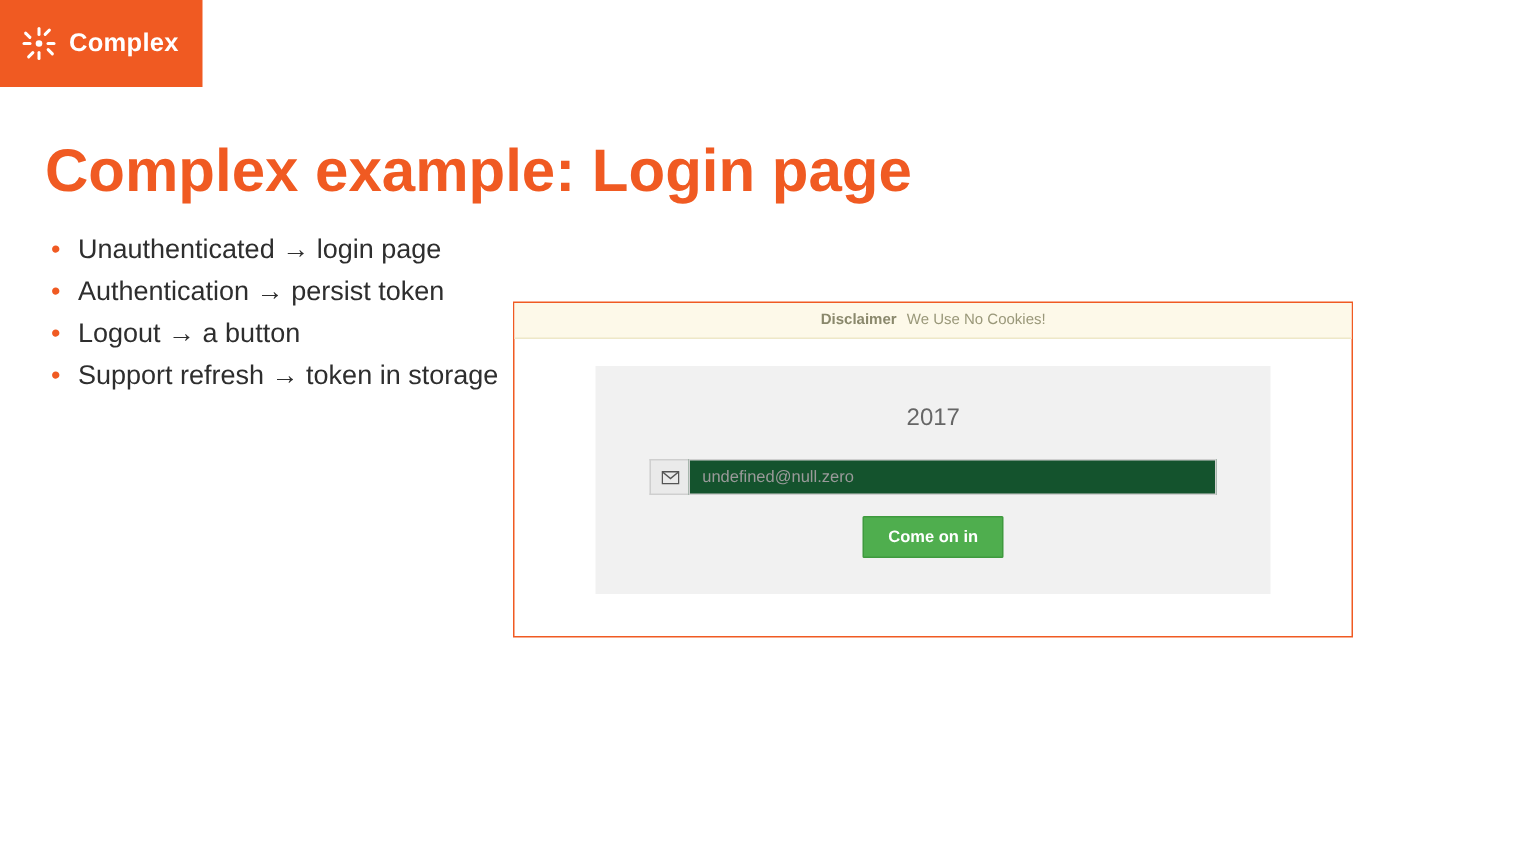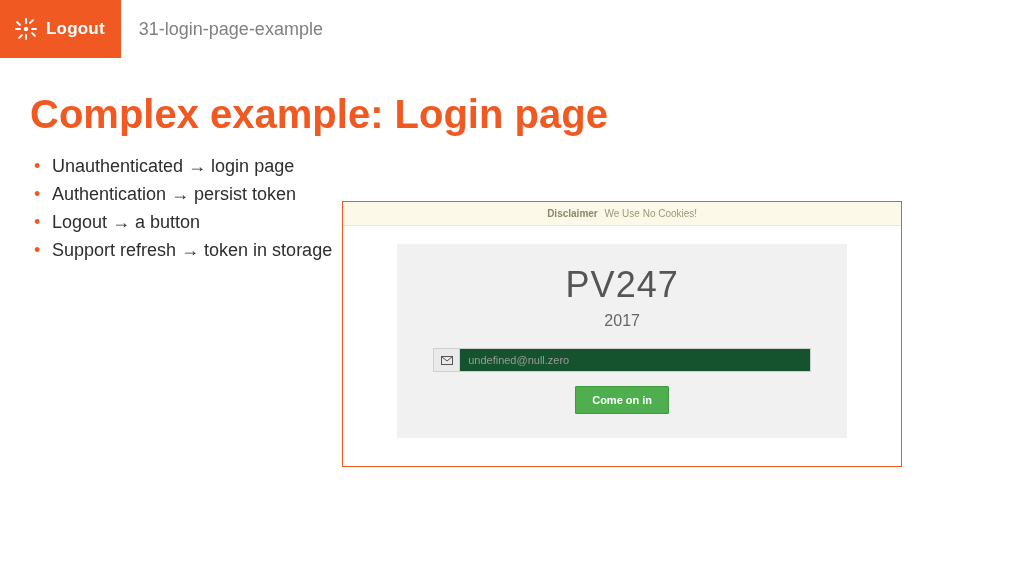--- a/index.html
+++ b/index.html
@@ -40,23 +40,22 @@
         <rect x="11" y="1" width="2" height="6" rx="1"></rect>
         <rect x="11" y="17" width="2" height="6" rx="1"></rect>
         <rect x="1" y="11" width="6" height="2" rx="1"></rect>
         <rect x="17" y="11" width="6" height="2" rx="1"></rect>
         <rect x="3.5" y="3.5" width="2" height="6" rx="1" transform="rotate(-45 4.5 6.5)"></rect>
         <rect x="18.5" y="14.5" width="2" height="6" rx="1" transform="rotate(-45 19.5 17.5)"></rect>
         <rect x="14.5" y="3.5" width="6" height="2" rx="1" transform="rotate(-45 17.5 4.5)"></rect>
         <rect x="3.5" y="18.5" width="6" height="2" rx="1" transform="rotate(-45 6.5 19.5)"></rect>
       </g>
     </svg>
-    <span class="logo-text">Logout</span>
+    <span class="logo-text">Complex</span>
   </div>
-  <div class="breadcrumb">31-login-page-example</div>
 </div>
 
 <div class="slide">
   <h1 class="title">Complex example: Login page</h1>
 
   <div class="body-row">
     <ul class="bullets">
       <li>Unauthenticated → login page</li>
       <li>Authentication → persist token</li>
       <li>Logout → a button</li>
@@ -64,21 +63,20 @@
     </ul>
 
     <div class="shot-wrap">
       <div class="shot">
         <div class="disclaimer-bar">
           <span class="d-label">Disclaimer</span>
           <span>We Use No Cookies!</span>
         </div>
         <div class="login-area">
           <div class="login-card">
-            <div class="login-title">PV247</div>
             <div class="login-sub">2017</div>
             <div class="field-row">
               <div class="field-addon">
                 <svg width="12" height="9" viewBox="0 0 12 9">
                     <rect x="0.5" y="0.5" width="11" height="8" fill="none" stroke="#555" stroke-width="1"></rect>
                     <path d="M0.5 0.5 L6 5 L11.5 0.5" fill="none" stroke="#555" stroke-width="1"></path>
                   </svg>
               </div>
               <input class="field-input" type="text" value="undefined@null.zero" style="">
             </div>

